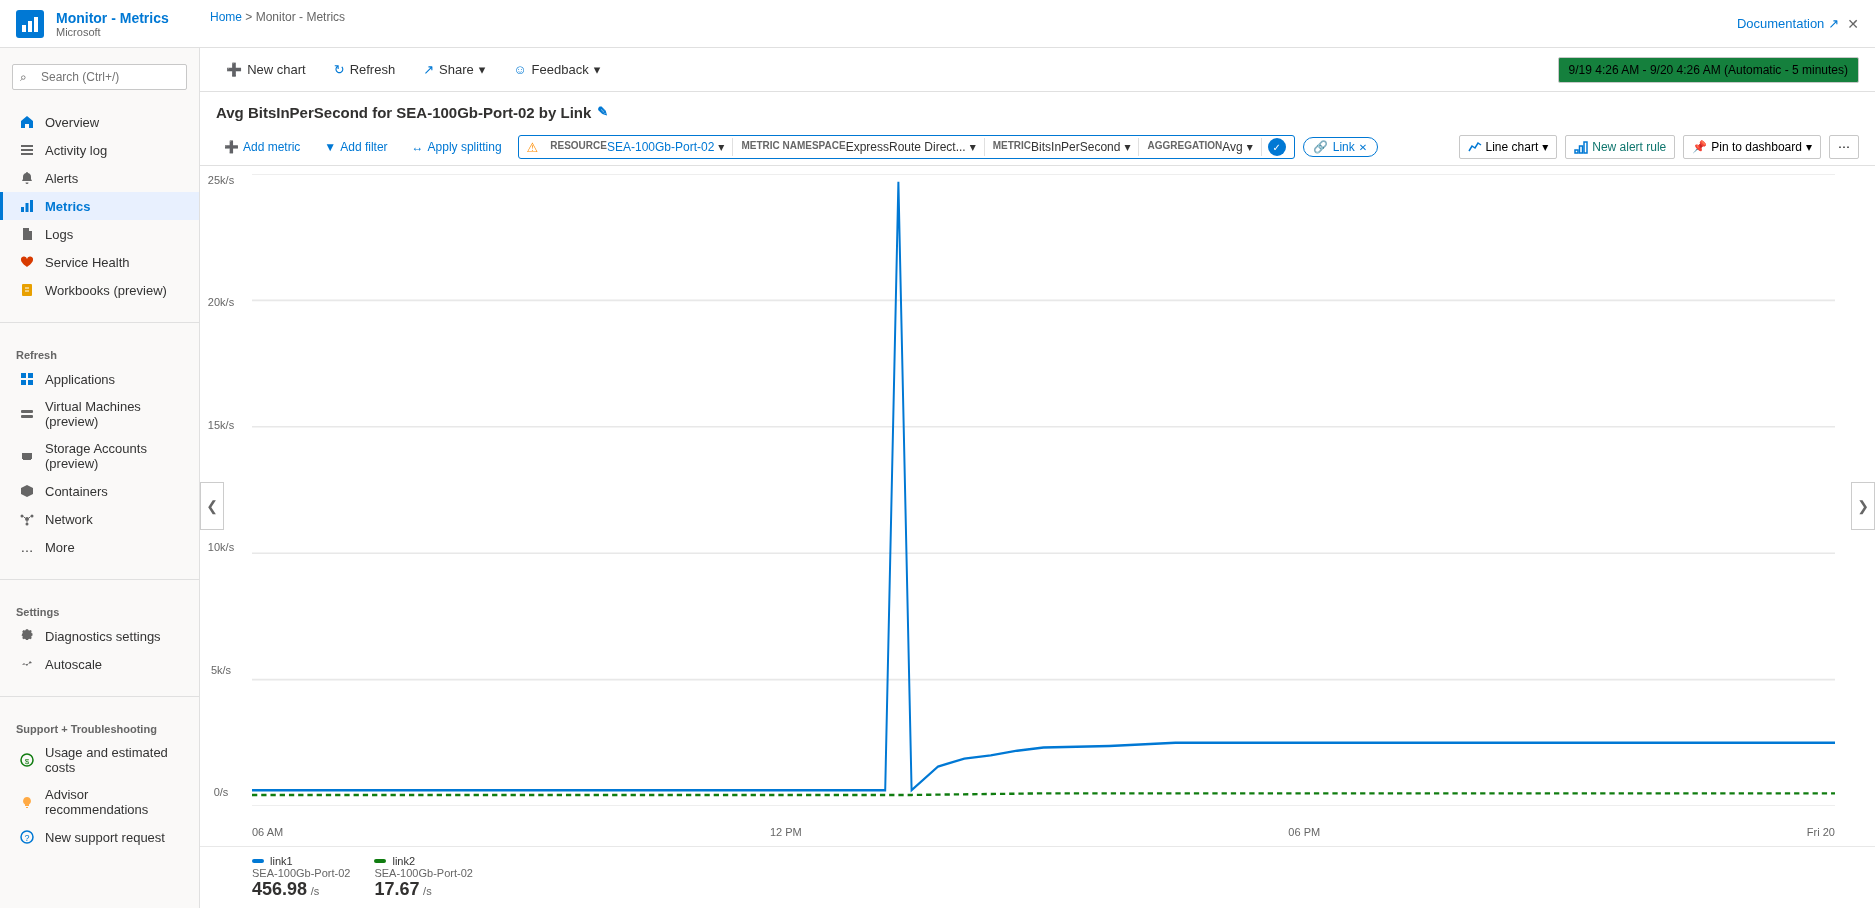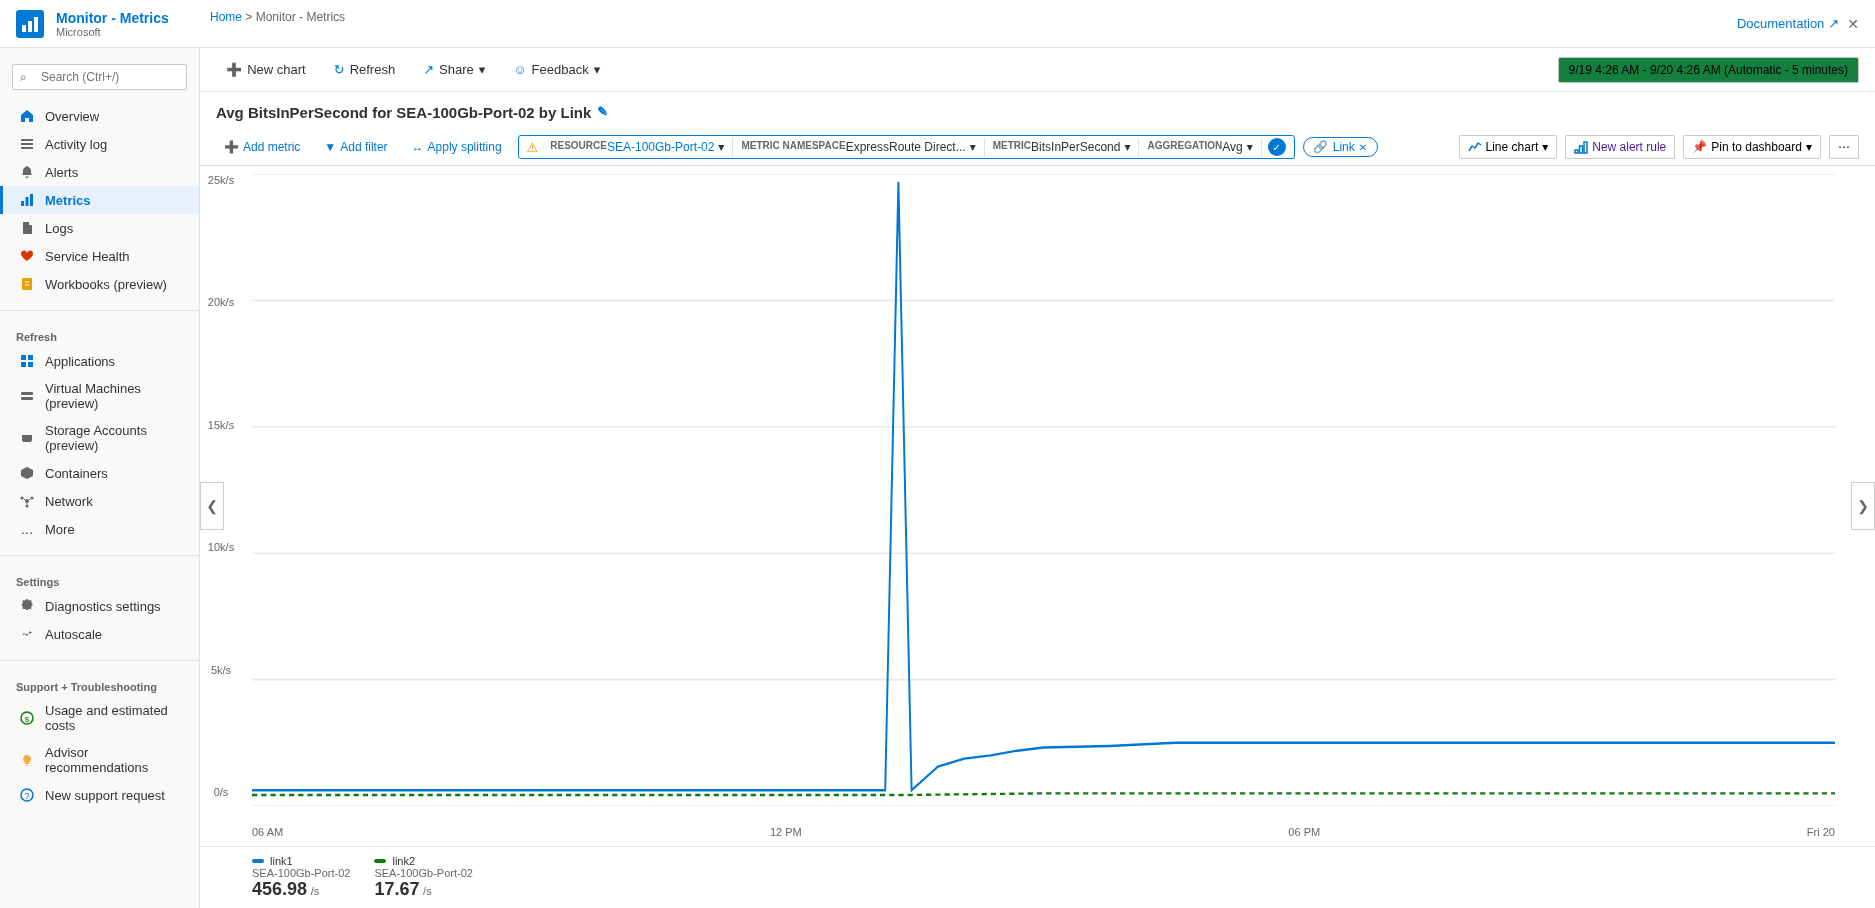--- a/index.html
+++ b/index.html
@@ -16,21 +16,21 @@
     .top-bar-right { display: flex; align-items: center; gap: 8px; }
 
     
     .main-layout { display: flex; flex: 1; overflow: hidden; }
 
     
     .sidebar { width: 200px; background: #faf9f8; border-right: 1px solid #e0e0e0; display: flex; flex-direction: column; overflow-y: auto; flex-shrink: 0; padding: 8px 0; }
     .search-box { margin: 8px 12px; position: relative; }
     .search-box input { width: 100%; padding: 5px 8px 5px 28px; border: 1px solid #c8c8c8; border-radius: 2px; font-size: 12px; background: #fff; }
     .search-box .search-icon-inner { position: absolute; left: 8px; top: 50%; transform: translateY(-50%); color: #666; font-size: 12px; }
-    .sidebar-section { margin: 4px 0; }
+    .sidebar-section { margin: 10px 0; }
     .sidebar-section-label { font-size: 11px; color: #666; padding: 8px 16px 4px; font-weight: 600; text-transform: none; }
     .sidebar-item { display: flex; align-items: center; gap: 10px; padding: 6px 16px; cursor: pointer; font-size: 13px; color: #333; border-left: 3px solid transparent; }
     .sidebar-item.active { background: #e8f0fe; border-left-color: #0078d4; color: #0078d4; font-weight: 600; }
     .sidebar-item .icon { width: 16px; height: 16px; display: flex; align-items: center; justify-content: center; flex-shrink: 0; }
     .sidebar-divider { border: none; border-top: 1px solid #e0e0e0; margin: 8px 0; }
 
     
     .content-area { flex: 1; display: flex; flex-direction: column; overflow: hidden; }
 
     
@@ -48,21 +48,21 @@
     .metric-selector-group .warning-icon { color: #ff8c00; margin-right: 4px; font-size: 13px; }
     .selector-field { display: flex; flex-direction: row; padding: 2px 8px; min-width: 80px; }
     .selector-field:not(:last-child) { border-right: 1px solid #e0e0e0; }
     .selector-label { font-size: 10px; color: #666; text-transform: uppercase; font-weight: 600; }
     .selector-value { display: flex; align-items: center; gap: 4px; font-size: 12px; color: #333; cursor: pointer; }
     .check-circle { width: 18px; height: 18px; background: #0078d4; border-radius: 50%; display: flex; align-items: center; justify-content: center; color: white; font-size: 10px; margin-left: 6px; }
     .link-tag { display: flex; align-items: center; gap: 4px; border: 1px solid #0078d4; border-radius: 12px; padding: 2px 10px; font-size: 12px; color: #0078d4; cursor: pointer; background: #fff; }
     .link-tag .close { cursor: pointer; font-size: 10px; }
     .chart-controls { margin-left: auto; display: flex; gap: 8px; }
     .chart-type-btn { display: flex; align-items: center; gap: 4px; border: 1px solid #c8c8c8; border-radius: 2px; padding: 4px 8px; font-size: 12px; cursor: pointer; background: #fff; }
-    .alert-btn { display: flex; align-items: center; gap: 4px; border: 1px solid #c8c8c8; border-radius: 2px; padding: 4px 8px; font-size: 12px; cursor: pointer; background: #fff; color: #4c1d95; }
+    .alert-btn { display: flex; align-items: center; gap: 4px; border: 1px solid #c8c8c8; border-radius: 2px; padding: 4px 8px; font-size: 12px; cursor: pointer; background: #fff; color: #0f766e; }
     .pin-btn { display: flex; align-items: center; gap: 4px; border: 1px solid #c8c8c8; border-radius: 2px; padding: 4px 8px; font-size: 12px; cursor: pointer; background: #fff; }
     .more-btn { border: 1px solid #c8c8c8; border-radius: 2px; padding: 4px 8px; font-size: 12px; cursor: pointer; background: #fff; }
 
     
     .chart-container { flex: 1; position: relative; overflow: hidden; padding: 0 16px; }
     .y-axis-labels { position: absolute; left: 0; top: 0; bottom: 40px; width: 48px; display: flex; flex-direction: column; justify-content: space-between; padding: 8px 0; }
     .y-label { font-size: 11px; color: #666; text-align: center; padding-right: 6px; }
     .chart-plot { position: absolute; left: 52px; right: 40px; top: 8px; bottom: 40px; }
     .chart-plot svg { width: 100%; height: 100%; }
     .x-axis-labels { position: absolute; left: 52px; right: 40px; bottom: 8px; display: flex; justify-content: space-between; }

